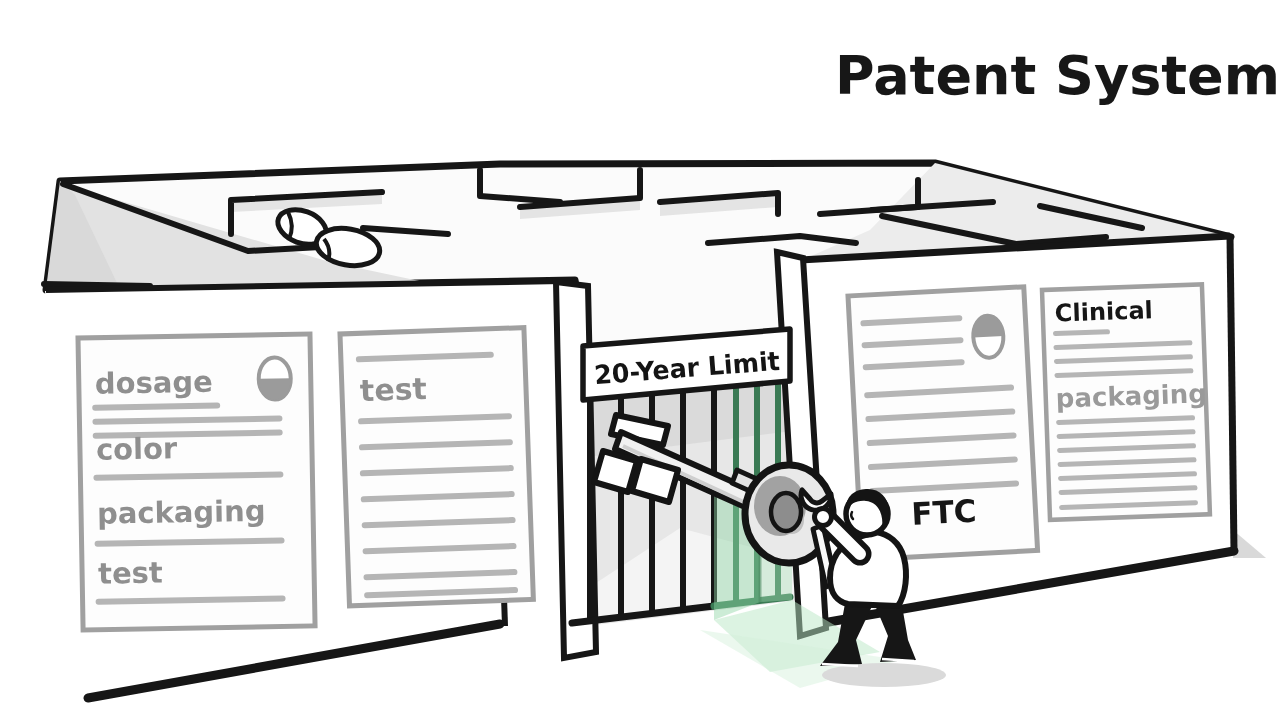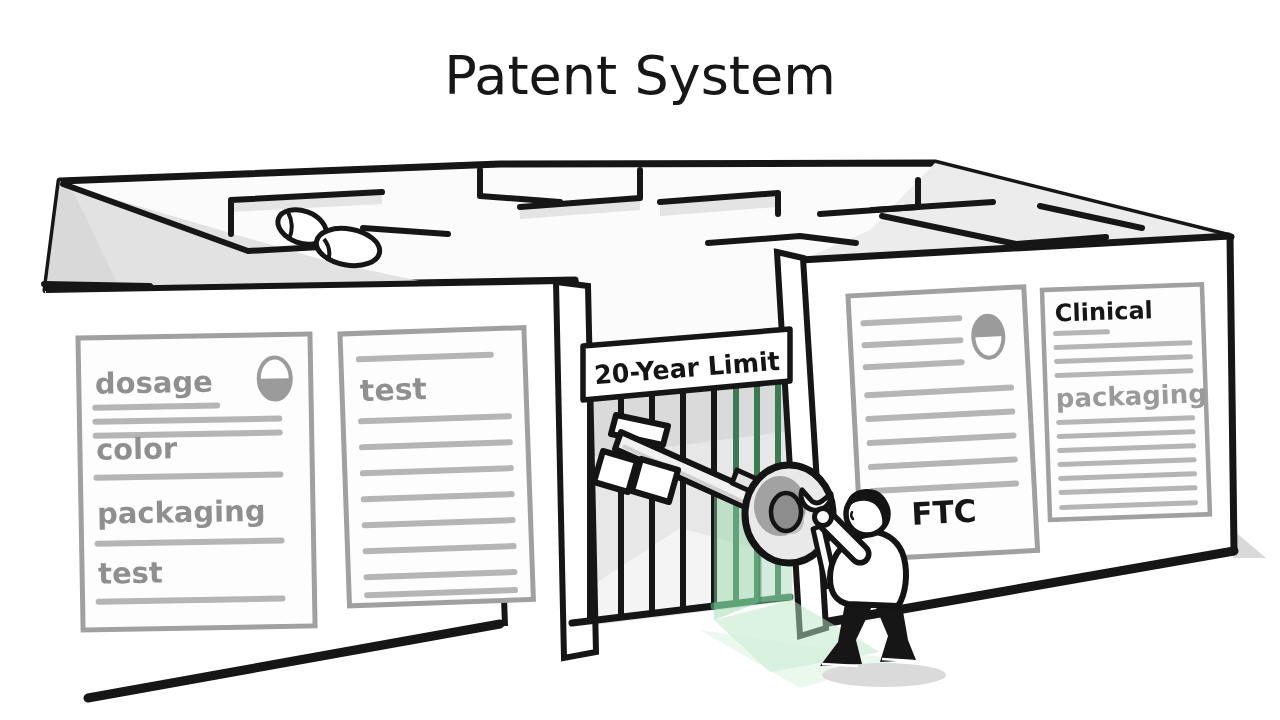--- a/index.html
+++ b/index.html
@@ -1,19 +1,19 @@
 <!DOCTYPE html>
 <html><head>
 <meta charset="utf-8">
 <style>
   html,body{margin:0;padding:0;background:#ffffff;}
   .stage{position:relative;width:1280px;height:720px;background:#ffffff;overflow:hidden;
          font-family:"DejaVu Sans", sans-serif;}
-  .title{position:absolute;top:44px;left:0;width:100%;text-align:center;margin:0;
-         font-size:54px;font-weight:400;color:#171717;letter-spacing:0px;}
+  .title{position:absolute;top:44px;left:0;width:100%;text-align:right;margin:0;
+         font-size:54px;font-weight:700;color:#171717;letter-spacing:0px;}
   svg{position:absolute;left:0;top:0;font-family:"DejaVu Sans", sans-serif;}
   svg text{font-family:"DejaVu Sans", sans-serif;}
 </style>
 </head>
 <body>
 
 <div class="stage">
   <h1 class="title">Patent System</h1>
 
   <svg width="1280" height="720" viewBox="0 0 1280 720">

